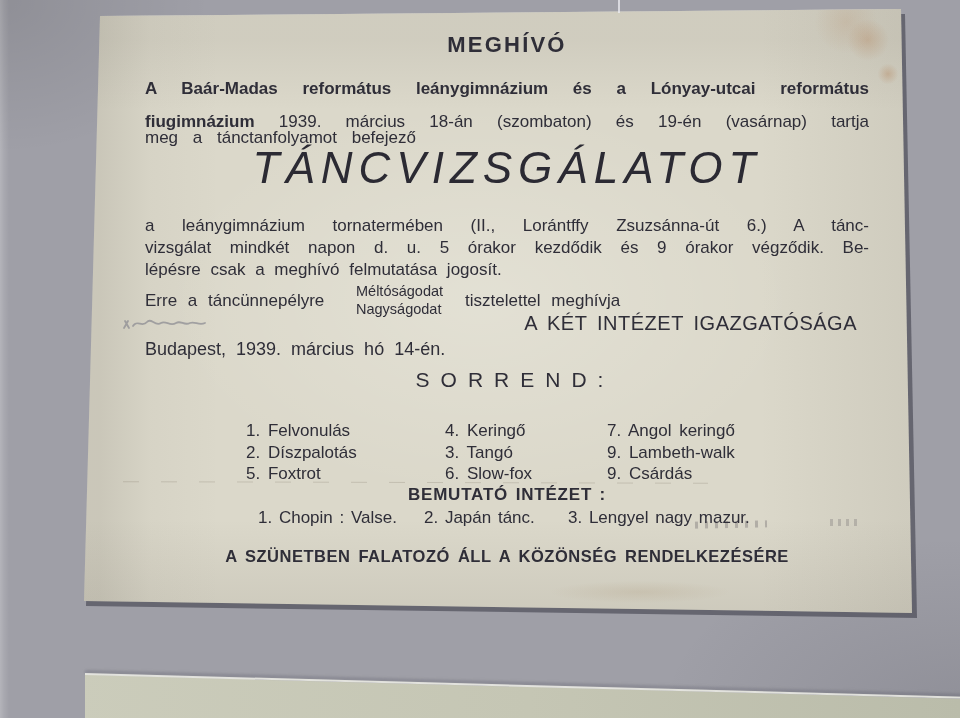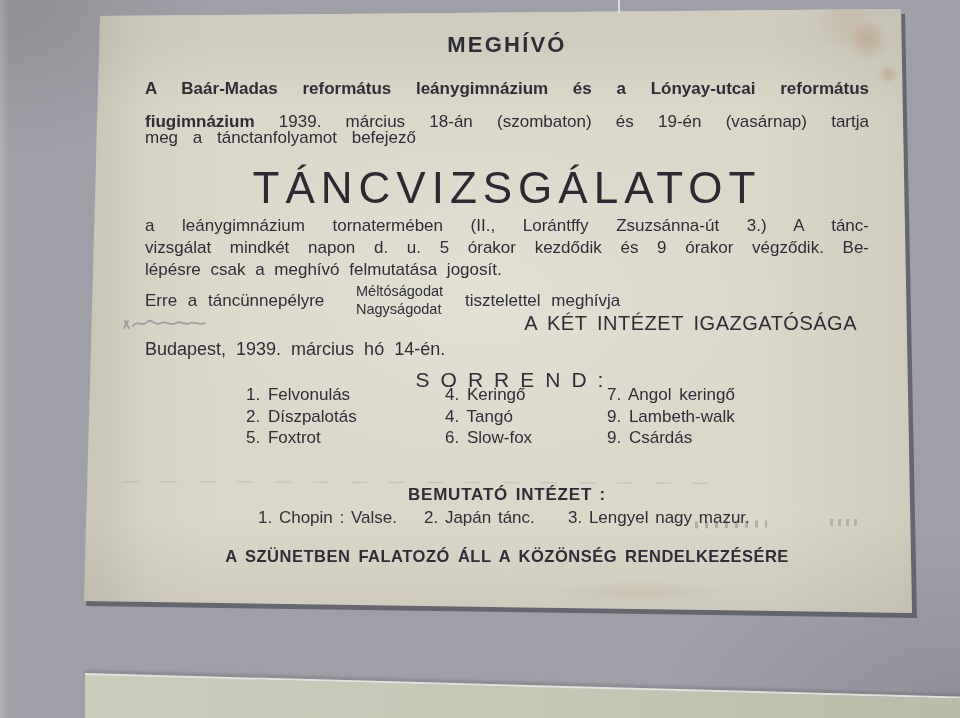--- a/index.html
+++ b/index.html
@@ -49,32 +49,32 @@
   
   .content{position:absolute;left:133px;top:0;width:724px;height:718px;color:var(--ink,#2f2e38);}
   .ln{position:absolute;left:0;width:724px;font-size:17px;line-height:20px;white-space:nowrap;margin-left:12px;}
   .just{white-space:normal;text-align:justify;text-align-last:justify;}
   .ctr{text-align:center;white-space:nowrap;}
   .b{font-weight:700;}
   .meghivo{top:35px;font-size:22px;font-weight:700;letter-spacing:2.2px;}
   .intro1{top:79px;font-weight:700;}
   .intro2{top:112px;}
   .intro3{top:128px;word-spacing:10px;}
-  .bigtitle{top:163px;font-size:44px;letter-spacing:6px;line-height:50px;color:#2b2a33;}
+  .bigtitle{top:143px;font-size:44px;letter-spacing:6px;line-height:50px;color:#2b2a33;font-style:italic;}
   .det1{top:216px;}
   .det2{top:238px;}
   .det3{top:260px;word-spacing:5px;}
   .inviterow{top:291px;height:42px;}
   .inv-prefix{position:absolute;left:0;top:0;font-size:17px;word-spacing:6px;}
   .hstack{position:absolute;left:211px;top:-8px;font-size:14.5px;line-height:17.5px;white-space:nowrap;}
   .inv-suffix{position:absolute;left:320px;top:0;font-size:17px;word-spacing:6px;}
   .signature{top:313px;left:auto;right:0;width:auto;font-size:20px;letter-spacing:.5px;word-spacing:4px;text-align:right;}
   .dateline{top:339px;font-size:18px;word-spacing:5px;}
   .sorrend{top:370px;font-size:21px;letter-spacing:11px;padding-left:8px;}
-  .pcol{position:absolute;top:384px;font-size:17px;line-height:21.5px;word-spacing:3px;white-space:nowrap;}
+  .pcol{position:absolute;top:420px;font-size:17px;line-height:21.5px;word-spacing:3px;white-space:nowrap;}
   .pcol1{left:113px;} .pcol2{left:312px;} .pcol3{left:474px;}
   .demohead{top:485px;font-size:17px;font-weight:700;letter-spacing:.8px;word-spacing:2px;}
   .demorow{top:508px;height:22px;text-align:right;}
   .demo-i{position:absolute;top:0;font-size:17px;word-spacing:2px;white-space:nowrap;}
   .demo1{left:113px;} .demo2{left:279px;} .demo3{left:423px;}
   .footerline{top:546px;font-size:16.5px;font-weight:700;letter-spacing:.5px;word-spacing:3px;}
 </style>
 </head>
 <body>
 
@@ -97,21 +97,21 @@
     <div class="content">
 
       <div class="ln ctr meghivo">MEGHÍVÓ</div>
 
       <div class="ln just intro1">A Baár-Madas református leánygimnázium és a Lónyay-utcai református</div>
       <div class="ln just intro2"><span class="b">fiugimnázium</span> <span>1939. március 18-án (szombaton) és 19-én (vasárnap) tartja</span></div>
       <div class="ln intro3">meg a tánctanfolyamot befejező</div>
 
       <div class="ln ctr bigtitle">TÁNCVIZSGÁLATOT</div>
 
-      <div class="ln just det1">a leánygimnázium tornatermében (II., Lorántffy Zsuzsánna-út 3.) A tánc-</div>
+      <div class="ln just det1">a leánygimnázium tornatermében (II., Lorántffy Zsuzsánna-út 6.) A tánc-</div>
       <div class="ln just det2">vizsgálat mindkét napon d. u. 5 órakor kezdődik és 9 órakor végződik. Be-</div>
       <div class="ln det3">lépésre csak a meghívó felmutatása jogosít.</div>
 
       <div class="ln signature">A KÉT INTÉZET IGAZGATÓSÁGA</div>
 
       <div class="ln inviterow">
         <span class="inv-prefix">Erre a táncünnepélyre</span>
         <span class="hstack">
           <div>Méltóságodat</div>
           <div>Nagyságodat</div>
@@ -122,21 +122,21 @@
 
       <div class="ln ctr sorrend">SORREND:</div>
 
       <div class="pcol pcol1">
         <div>1. Felvonulás</div>
         <div>2. Díszpalotás</div>
         <div>5. Foxtrot</div>
       </div>
       <div class="pcol pcol2">
         <div>4. Keringő</div>
-        <div>4. Tangó</div>
+        <div>3. Tangó</div>
         <div>6. Slow-fox</div>
       </div>
       <div class="pcol pcol3">
         <div>7. Angol keringő</div>
         <div>9. Lambeth-walk</div>
         <div>9. Csárdás</div>
       </div>
 
       <div class="ln ctr demohead">BEMUTATÓ INTÉZET :</div>
 

